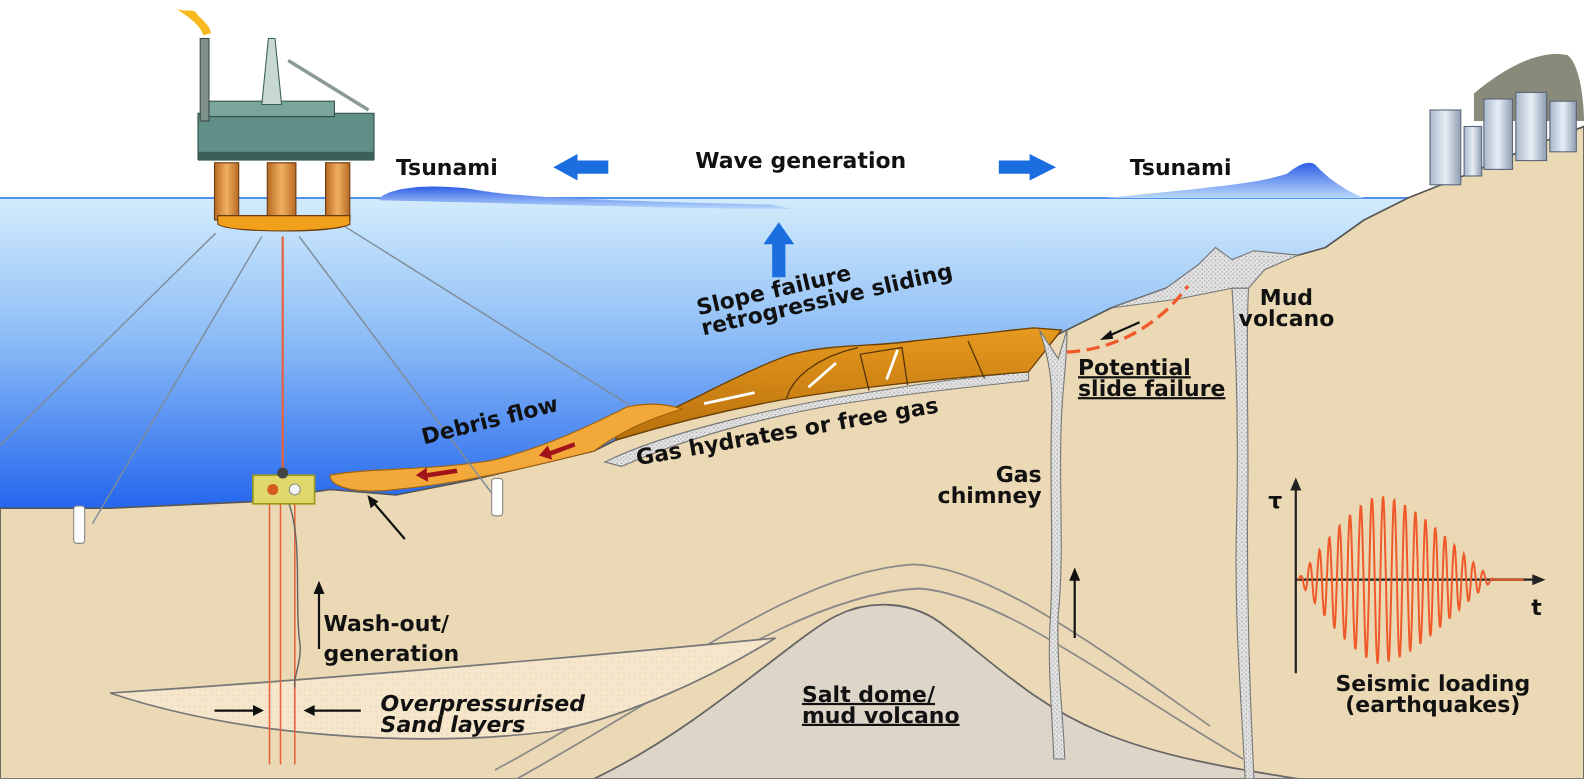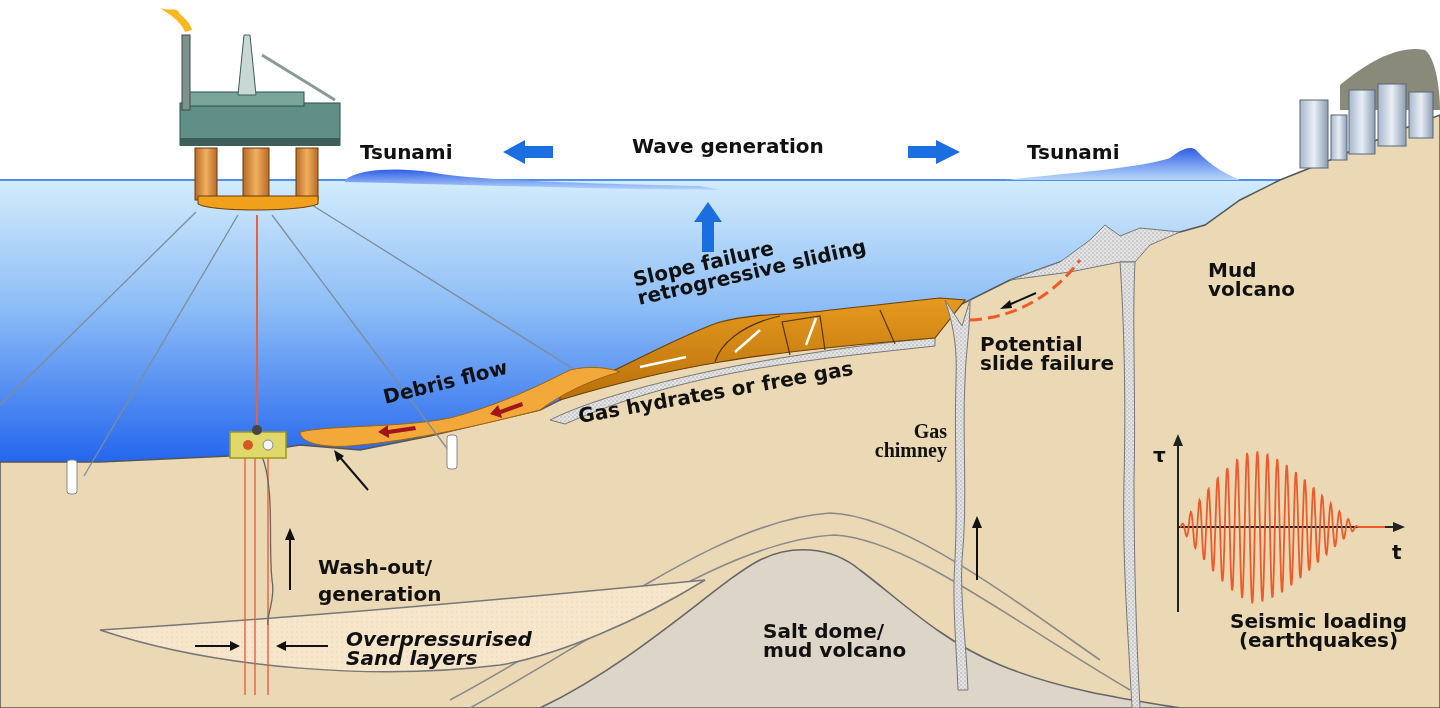--- a/index.html
+++ b/index.html
@@ -180,44 +180,44 @@
 <div class="lbl" style="left:632px;top:137px;">Wave generation</div>
 <div class="lbl" style="left:1027px;top:143px;">Tsunami</div>
 
 <div class="lbl rot" style="left:640px;top:270px;transform:rotate(-13deg);">
   <span>Slope failure</span>
   <span>retrogressive sliding</span>
 </div>
 <div class="lbl rot" style="left:386px;top:388px;transform:rotate(-14deg);">Debris flow</div>
 <div class="lbl rot" style="left:580px;top:407px;transform:rotate(-10deg);">Gas hydrates or free gas</div>
 
-<div class="lbl" style="left:835px;top:422px;text-align:right;width:112px;font-family:Liberation Serif, serif;">
+<div class="lbl" style="left:835px;top:422px;text-align:right;width:112px;">
   <span>Gas</span>
   <span>chimney</span>
 </div>
-<div class="lbl" style="left:1208px;top:261px;">
+<div class="lbl" style="left:1126px;top:261px;text-align:center;">
   <span>Mud</span>
   <span>volcano</span>
 </div>
-<div class="lbl" style="left:980px;top:335px;">
+<div class="lbl" style="left:980px;top:325px;text-decoration:underline;">
   <span>Potential</span>
   <span>slide failure</span>
 </div>
 <div class="lbl" style="left:390px;top:481px;line-height:26px;">
 </div>
-<div class="lbl" style="left:318px;top:554px;line-height:27px;">
+<div class="lbl" style="left:294px;top:554px;line-height:27px;">
   <span>Wash-out/</span>
   <span>generation</span>
 </div>
 <div class="lbl" style="left:346px;top:630px;font-style:italic;">
   <span>Overpressurised</span>
   <span>Sand layers</span>
 </div>
-<div class="lbl" style="left:763px;top:622px;">
+<div class="lbl" style="left:729px;top:622px;text-decoration:underline;">
   <span>Salt dome/</span>
   <span>mud volcano</span>
 </div>
-<div class="lbl" style="left:1214px;top:612px;text-align:center;margin-left:16px;">
+<div class="lbl" style="left:1214px;top:612px;text-align:center;">
   <span>Seismic loading</span>
   <span>(earthquakes)</span>
 </div>
 <div class="lbl" style="left:1153px;top:446px;">τ</div>
 <div class="lbl" style="left:1392px;top:543px;">t</div>
 
 </body></html>

